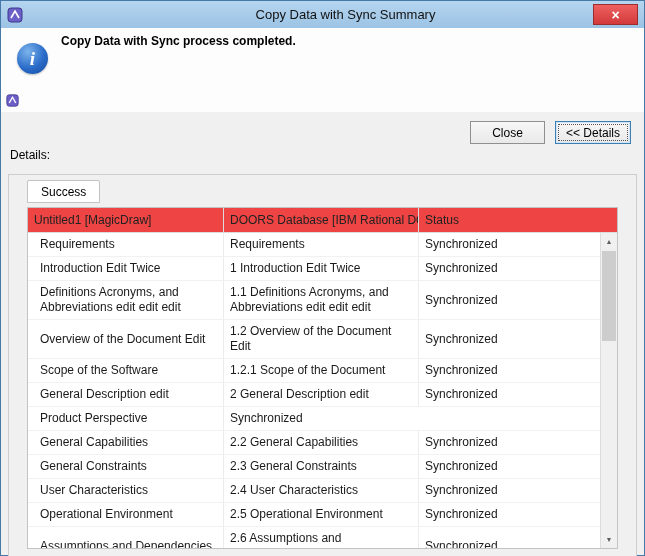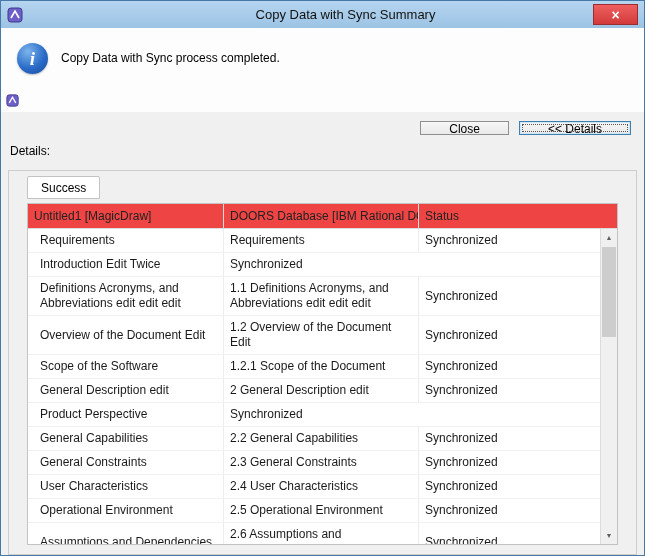--- a/index.html
+++ b/index.html
@@ -19,27 +19,27 @@
                color:#fff; font-size:14px; font-weight:bold; line-height:1;
                display:flex; align-items:center; justify-content:center; }
 
   
   .msg-area { flex:0 0 84px; background:#fdfdfd; position:relative; }
   .info-icon { position:absolute; left:16px; top:15px; width:31px; height:31px; border-radius:50%;
                background:radial-gradient(circle at 35% 28%, #7db4ec, #2a6cc8 55%, #164a9e);
                color:#fff; font:italic bold 19px "Liberation Serif", serif;
                display:flex; align-items:center; justify-content:center;
                box-shadow:0 1px 2px rgba(0,0,0,.25); }
-  .msg-text { position:absolute; left:60px; top:23px; }
+  .msg-text { position:absolute; left:60px; top:6px;font-weight:bold; }
   .mini-icon { position:absolute; left:5px; bottom:5px; display:flex; }
 
   
   .btn-row { display:flex; justify-content:flex-end; gap:10px; padding-right:13px; margin-top:9px; height:23px; }
-  .btn { min-width:75px; height:14px; font:12px "Liberation Sans", sans-serif; color:#000;
-         background:linear-gradient(#f7f7f7,#e9e9e9); border:1px solid #8f8f8f; padding:0 28px; }
+  .btn { min-width:75px; height:23px; font:12px "Liberation Sans", sans-serif; color:#000;
+         background:linear-gradient(#f7f7f7,#e9e9e9); border:1px solid #8f8f8f; padding:0 10px; }
   .btn.focus { border:1px solid #3c7fb1; box-shadow:inset 0 0 0 1px #cfe5f7;
                outline:1px dotted #555; outline-offset:-4px; }
 
   
   .details-label { margin:4px 0 12px 9px; height:14px; line-height:14px; }
   .groupbox { margin:0 7px; flex:0 0 385px; border:1px solid #cdcdcd; padding:5px 18px; background:#f0f0f0; }
 
   .tab { display:inline-flex; align-items:center; height:23px; padding:0 13px; background:#fff;
          border:1px solid #c3c3c3; border-radius:2px 2px 0 0; }
 
@@ -113,20 +113,21 @@
       </div>
       <div class="tbody-wrap">
         <div class="tbody">
             <div class="row">
     <div class="td c1">Requirements</div>
     <div class="td c2">Requirements</div>
     <div class="td c3">Synchronized</div>
   </div>
             <div class="row">
     <div class="td c1">Introduction Edit Twice</div>
+    <div class="td c2">1 Introduction Edit Twice</div>
     <div class="td c3">Synchronized</div>
   </div>
             <div class="row">
     <div class="td c1">Definitions Acronyms, and Abbreviations edit edit edit</div>
     <div class="td c2">1.1 Definitions Acronyms, and Abbreviations edit edit edit</div>
     <div class="td c3">Synchronized</div>
   </div>
             <div class="row">
     <div class="td c1">Overview of the Document Edit</div>
     <div class="td c2">1.2 Overview of the Document Edit</div>

